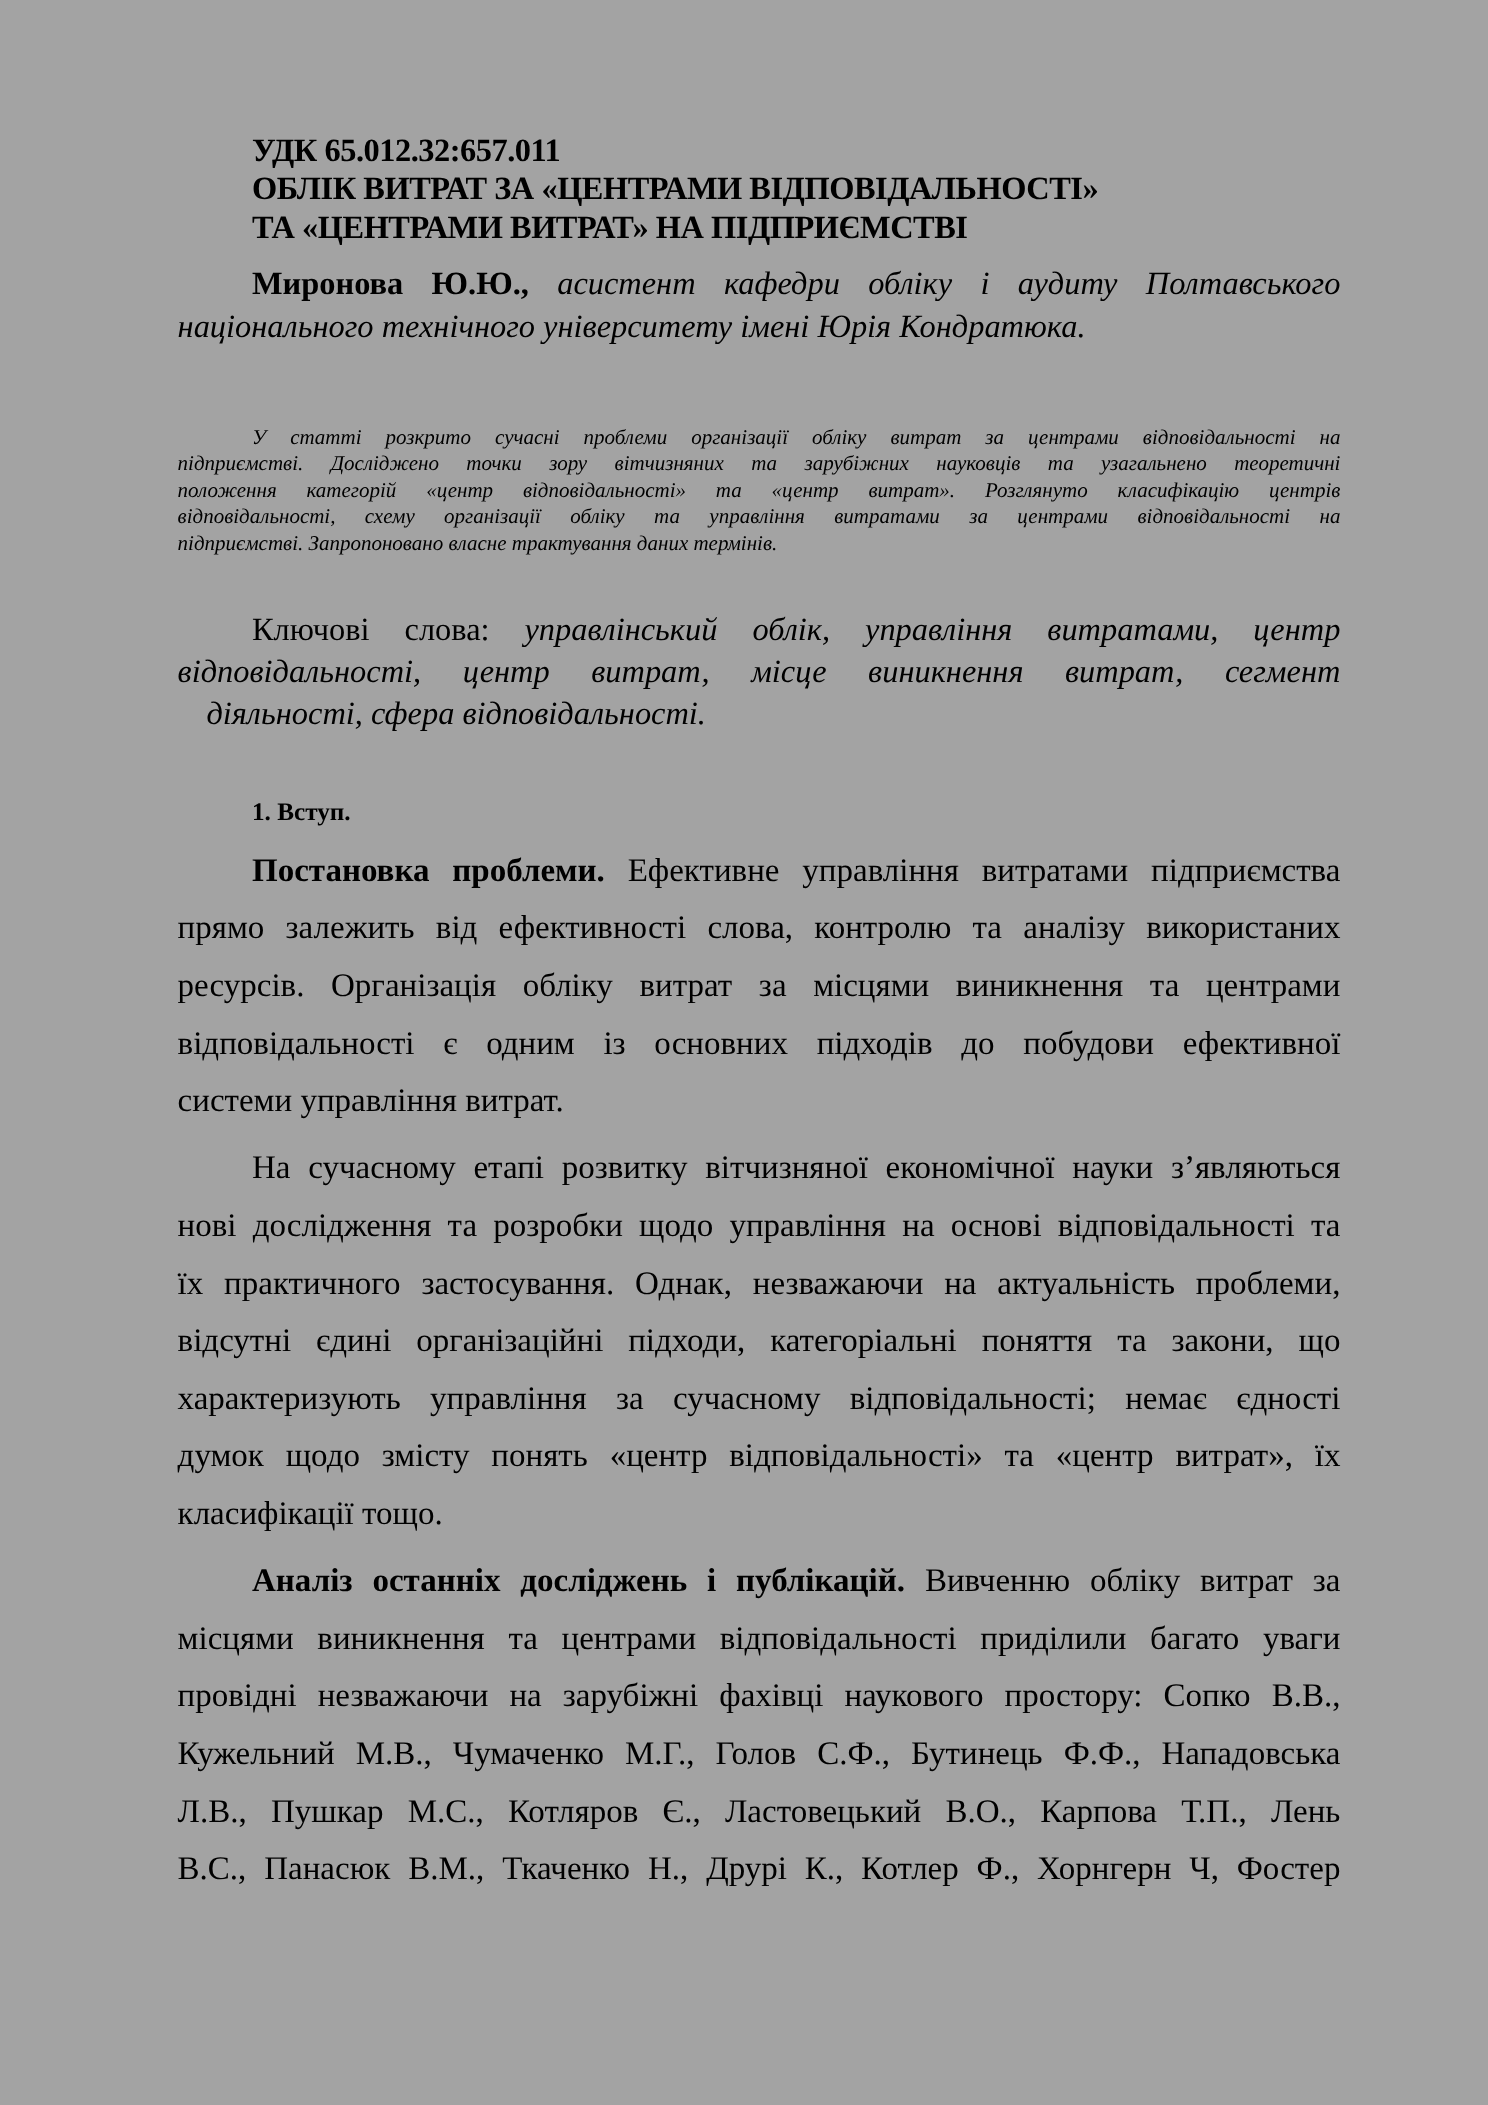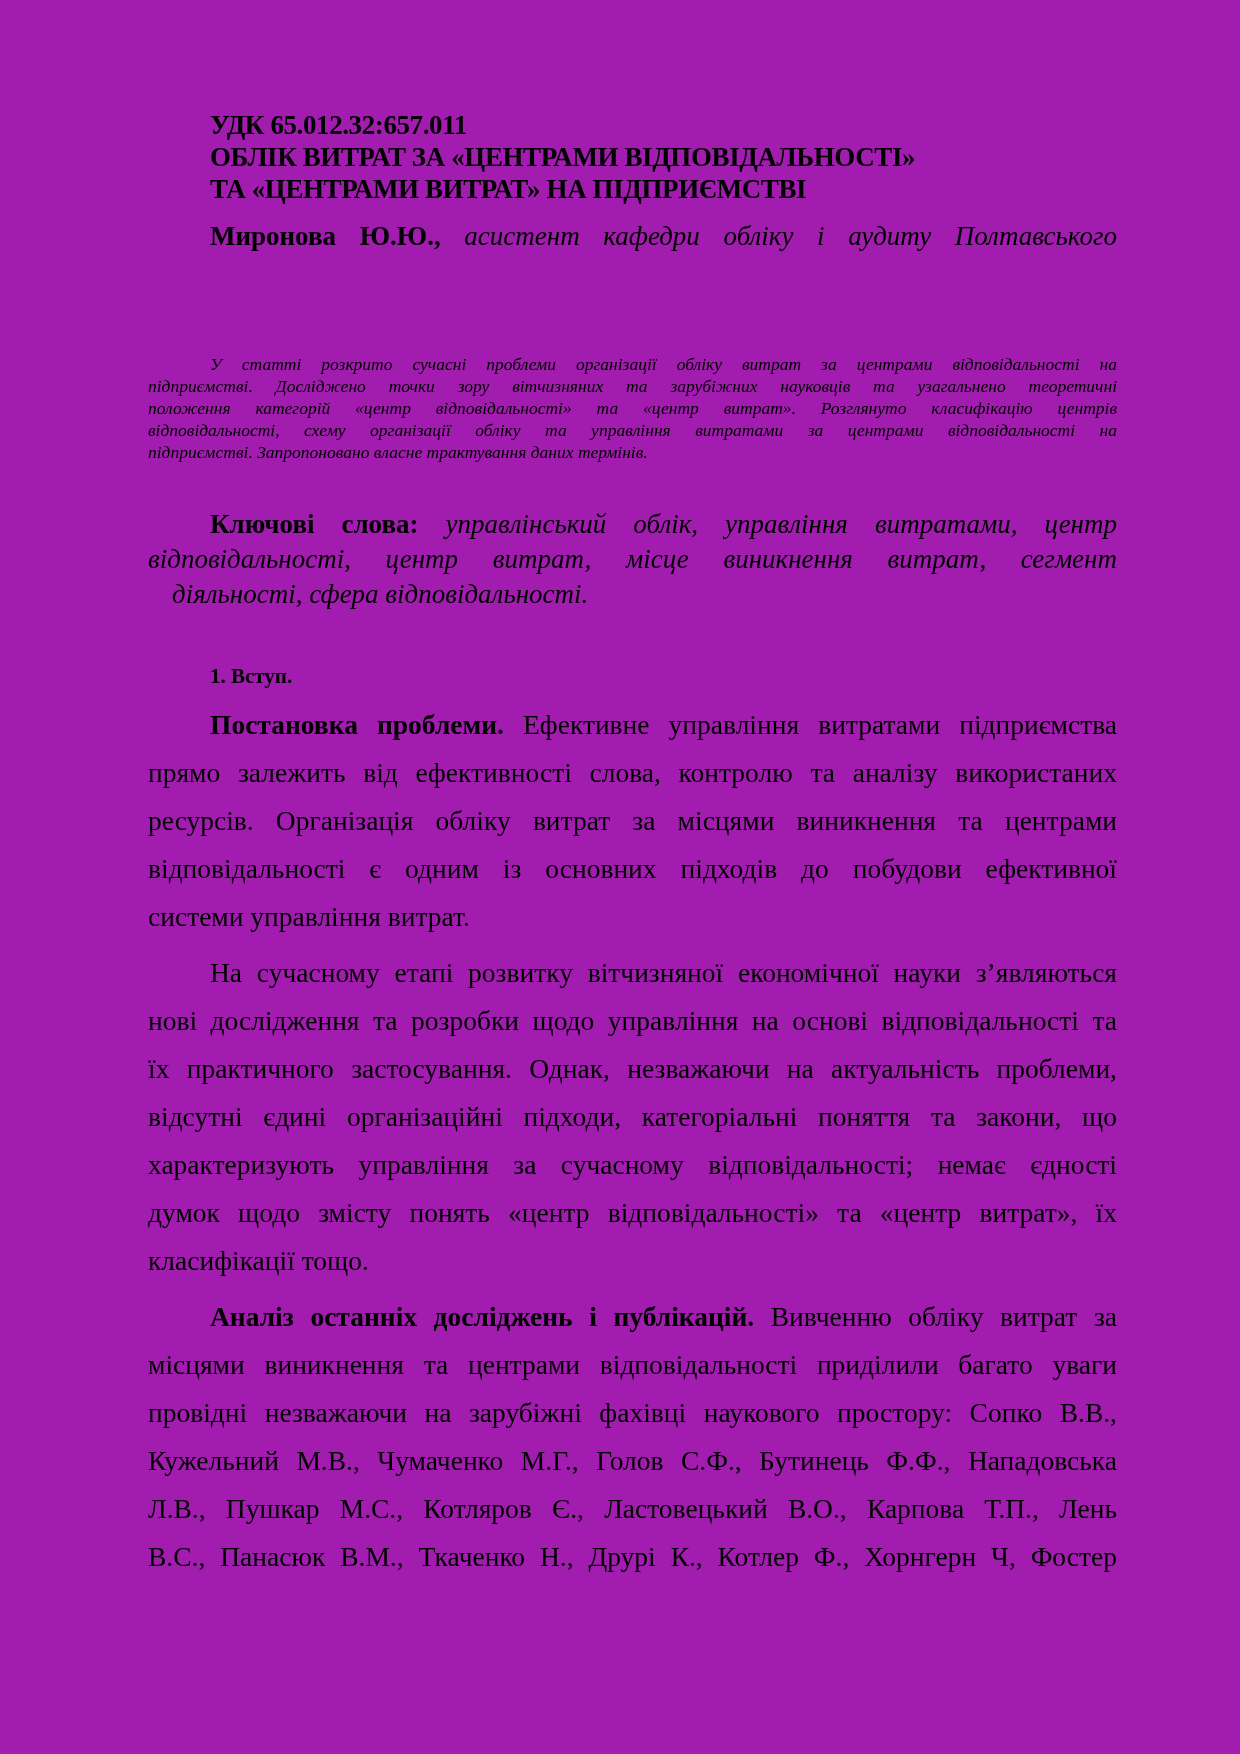--- a/index.html
+++ b/index.html
@@ -14,21 +14,21 @@
       overflow: hidden;
       color: #000000;
       font-family: "Liberation Serif", "DejaVu Serif", serif;
     }
     .page {
       position: absolute;
       left: 0;
       top: 0;
       width: 1240px;
       height: 1754px;
-      background: #a21caf;
+      background: #a3a3a3;
     }
     .abs {
       position: absolute;
       white-space: nowrap;
     }
     
     .hdr {
       left: 210px;
       font-weight: bold;
       font-size: 27px;
@@ -72,21 +72,21 @@
       left: 148px;
       width: 969px;
       font-size: 27px;
       line-height: 32px;
       font-style: italic;
       text-align: justify;
       text-align-last: justify;
     }
     .kw-line.first { left: 210px; width: 907px; }
     .kw-line.last { text-align-last: left; margin-left: 24px; }
-    .kw-line b { font-style: normal; font-weight: bold; margin-top: 32px; }
+    .kw-line b { font-style: normal; font-weight: normal; margin-top: 32px; }
 
     
     .body-line {
       left: 148px;
       width: 969px;
       font-size: 27.5px;
       line-height: 32px;
       text-align: justify;
       text-align-last: justify;
     }
@@ -105,20 +105,21 @@
 </head>
 <body>
 
 <div class="page">
 
   <div class="abs hdr" style="top:110px">УДК 65.012.32:657.011</div>
   <div class="abs hdr" style="top:142px">ОБЛІК ВИТРАТ ЗА «ЦЕНТРАМИ ВІДПОВІДАЛЬНОСТІ»</div>
   <div class="abs hdr" style="top:174px">ТА  «ЦЕНТРАМИ ВИТРАТ»  НА ПІДПРИЄМСТВІ</div>
 
   <div class="abs author-line"><b>Миронова Ю.Ю.,</b><i> асистент кафедри обліку і аудиту Полтавського</i></div>
+  <div class="abs affil-line">національного технічного університету імені Юрія Кондратюка.</div>
 
   <div>
     <div class="abs abs-line first" style="top:353px">У статті розкрито сучасні проблеми організації обліку витрат за центрами відповідальності на</div>
     <div class="abs abs-line" style="top:375px">підприємстві. Досліджено точки зору вітчизняних та зарубіжних  науковців  та узагальнено теоретичні</div>
     <div class="abs abs-line" style="top:397px">положення категорій «центр відповідальності» та «центр витрат». Розглянуто класифікацію центрів</div>
     <div class="abs abs-line" style="top:419px">відповідальності, схему організації обліку та управління витратами за центрами відповідальності на</div>
     <div class="abs abs-line last" style="top:441px">підприємстві. Запропоновано власне трактування даних термінів.</div>
   </div>
 
   <div>

